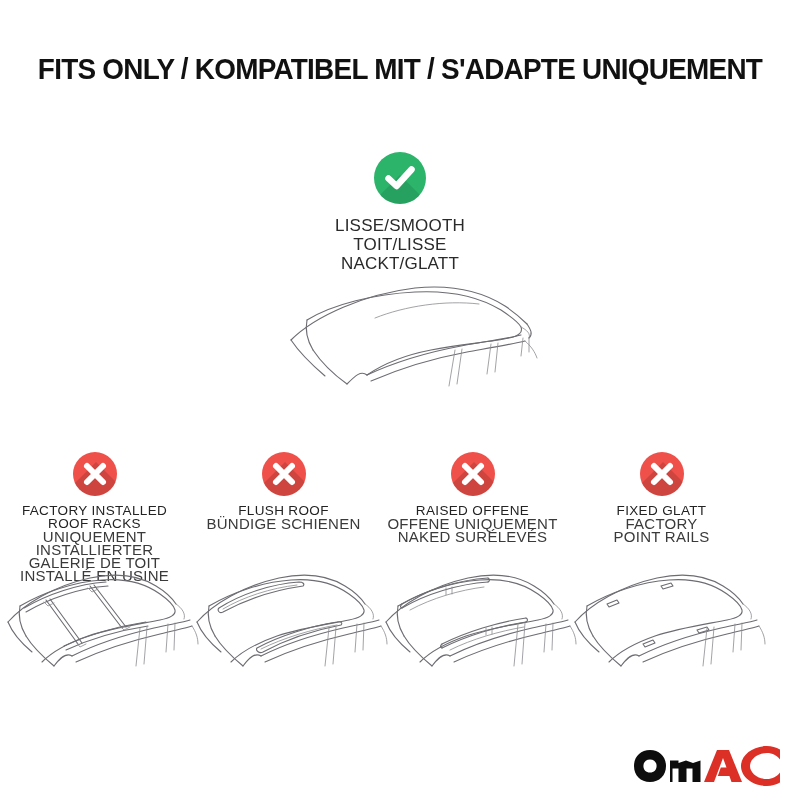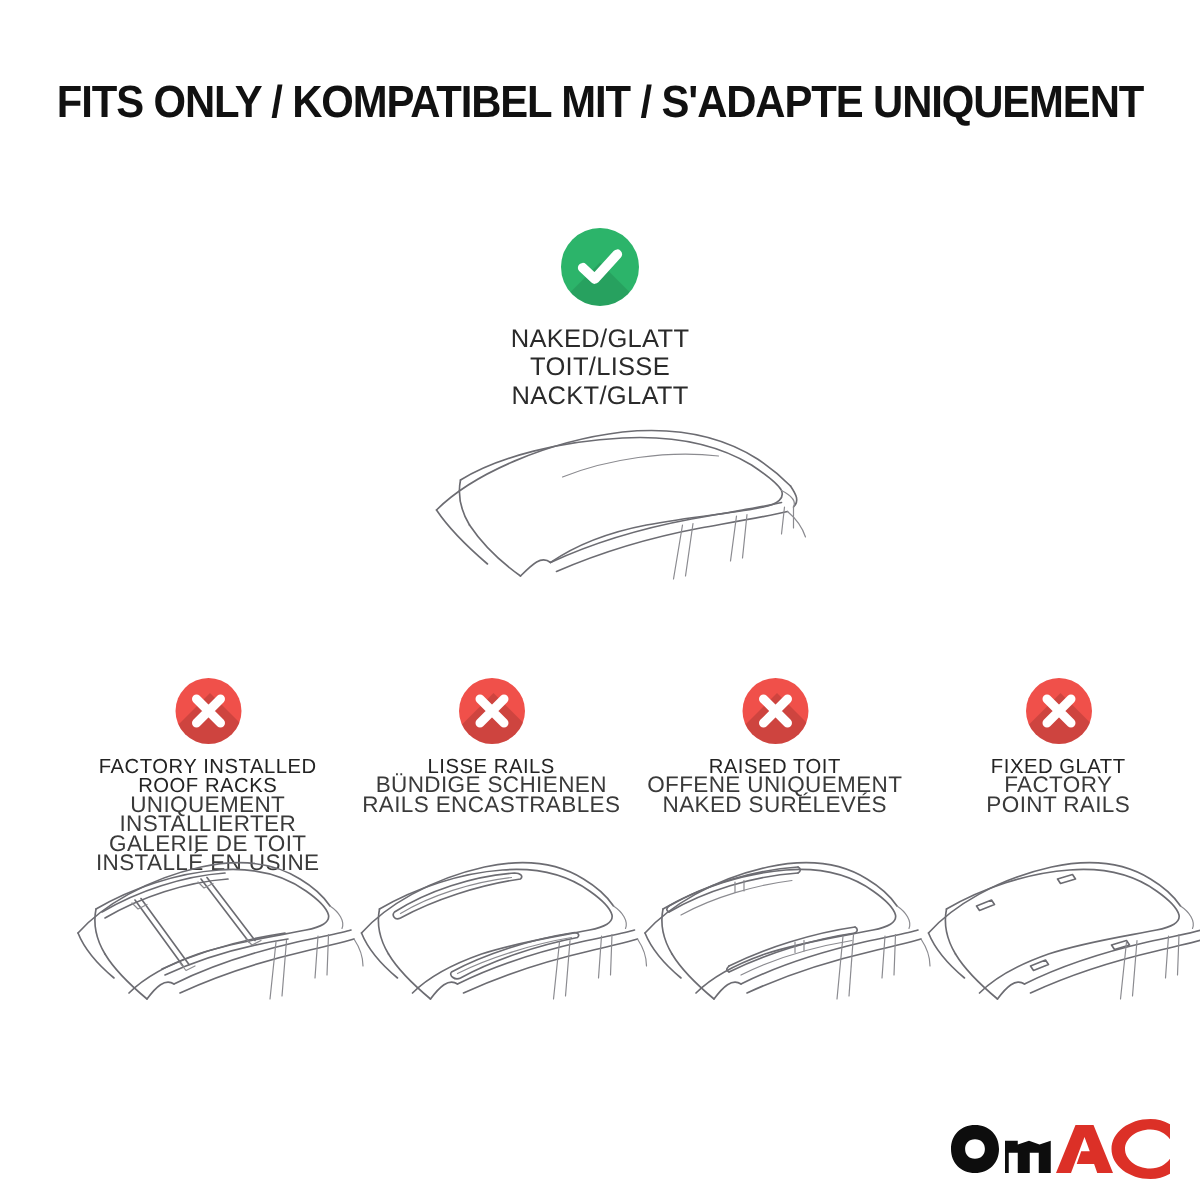--- a/index.html
+++ b/index.html
@@ -98,21 +98,20 @@
   }
 
   
   .row {
     position: absolute;
     top: 452px;
     left: 0;
     width: 756px;
     height: 250px;
     display: flex;
-    padding-left: 44px;
   }
   .cell {
     flex: 1 1 0;
     position: relative;
     text-align: center;
   }
   .cell .badge { width: 44px; height: 44px; }
   .cell .badge svg { width: 44px; height: 44px; }
   .cell .badge.no .shadow::after {
     left: 23px; top: 10px; width: 40px; height: 40px;
@@ -171,21 +170,21 @@
 <div class="approved-block">
 
   <div class="badge ok">
     <span class="shadow"></span>
     <svg viewBox="0 0 52 52">
       <path d="M14.5 26.5 L22.5 34 L37.5 17.5" fill="none" stroke="#ffffff" stroke-width="6.5" stroke-linecap="round" stroke-linejoin="round"></path>
     </svg>
   </div>
 
   <div class="approved-labels">
-    <div>NAKED/GLATT</div>
+    <div>LISSE/SMOOTH</div>
     <div>TOIT/LISSE</div>
     <div>NACKT/GLATT</div>
   </div>
 </div>
 
 <svg class="roof-main art" viewBox="0 0 310 130">
 
   <path d="M36 62 C60 38 110 16 160 10 C200 6 228 14 250 28 C262 36 268 42 272 46"></path>
   <path d="M36 62 C44 74 56 86 70 98"></path>
   <path d="M272 46 C276 52 278 56 274 60"></path>
@@ -263,23 +262,22 @@
   </div>
 
   <div class="cell">
     <div class="badge no">
       <span class="shadow"></span>
       <svg viewBox="0 0 44 44">
         <path d="M14 14 L30 30 M30 14 L14 30" fill="none" stroke="#ffffff" stroke-width="6" stroke-linecap="round"></path>
       </svg>
     </div>
     <div class="cell-labels">
-      <div class="l1">LISSE RAILS</div>
+      <div class="l1">FLUSH ROOF</div>
       <div class="l2">BÜNDIGE SCHIENEN</div>
-      <div class="l3">RAILS ENCASTRABLES</div>
     </div>
     <svg class="cell-art art" viewBox="0 0 210 140">
       <path d="M18 70 C34 52 64 34 100 26 C128 20 150 24 166 34 C176 40 182 46 186 52"></path>
       <path d="M18 70 C22 80 30 90 42 100"></path>
       <path d="M30 54 C54 40 84 30 112 28 C138 26 156 32 170 42 C180 49 184 54 185 58
                C186 63 180 66 170 68 C150 72 122 76 98 84 C78 91 62 100 52 110"></path>
       <path d="M30 54 C28 64 30 74 36 84"></path>
       <path d="M36 84 C42 94 52 104 64 114"></path>
       <path d="M64 114 C70 106 76 100 82 104"></path>
       <path d="M82 104 C106 92 138 82 164 76 C182 72 194 70 200 68"></path>
@@ -303,21 +301,21 @@
   </div>
 
   <div class="cell">
     <div class="badge no">
       <span class="shadow"></span>
       <svg viewBox="0 0 44 44">
         <path d="M14 14 L30 30 M30 14 L14 30" fill="none" stroke="#ffffff" stroke-width="6" stroke-linecap="round"></path>
       </svg>
     </div>
     <div class="cell-labels">
-      <div class="l1">RAISED TOIT</div>
+      <div class="l1">RAISED OFFENE</div>
       <div class="l2">OFFENE UNIQUEMENT</div>
       <div class="l3">NAKED SURÉLEVÉS</div>
     </div>
     <svg class="cell-art art" viewBox="0 0 210 140">
       <path d="M18 70 C34 52 64 34 100 26 C128 20 150 24 166 34 C176 40 182 46 186 52"></path>
       <path d="M18 70 C22 80 30 90 42 100"></path>
       <path d="M30 54 C54 40 84 30 112 28 C138 26 156 32 170 42 C180 49 184 54 185 58
                C186 63 180 66 170 68 C150 72 122 76 98 84 C78 91 62 100 52 110"></path>
       <path d="M30 54 C28 64 30 74 36 84"></path>
       <path d="M36 84 C42 94 52 104 64 114"></path>

